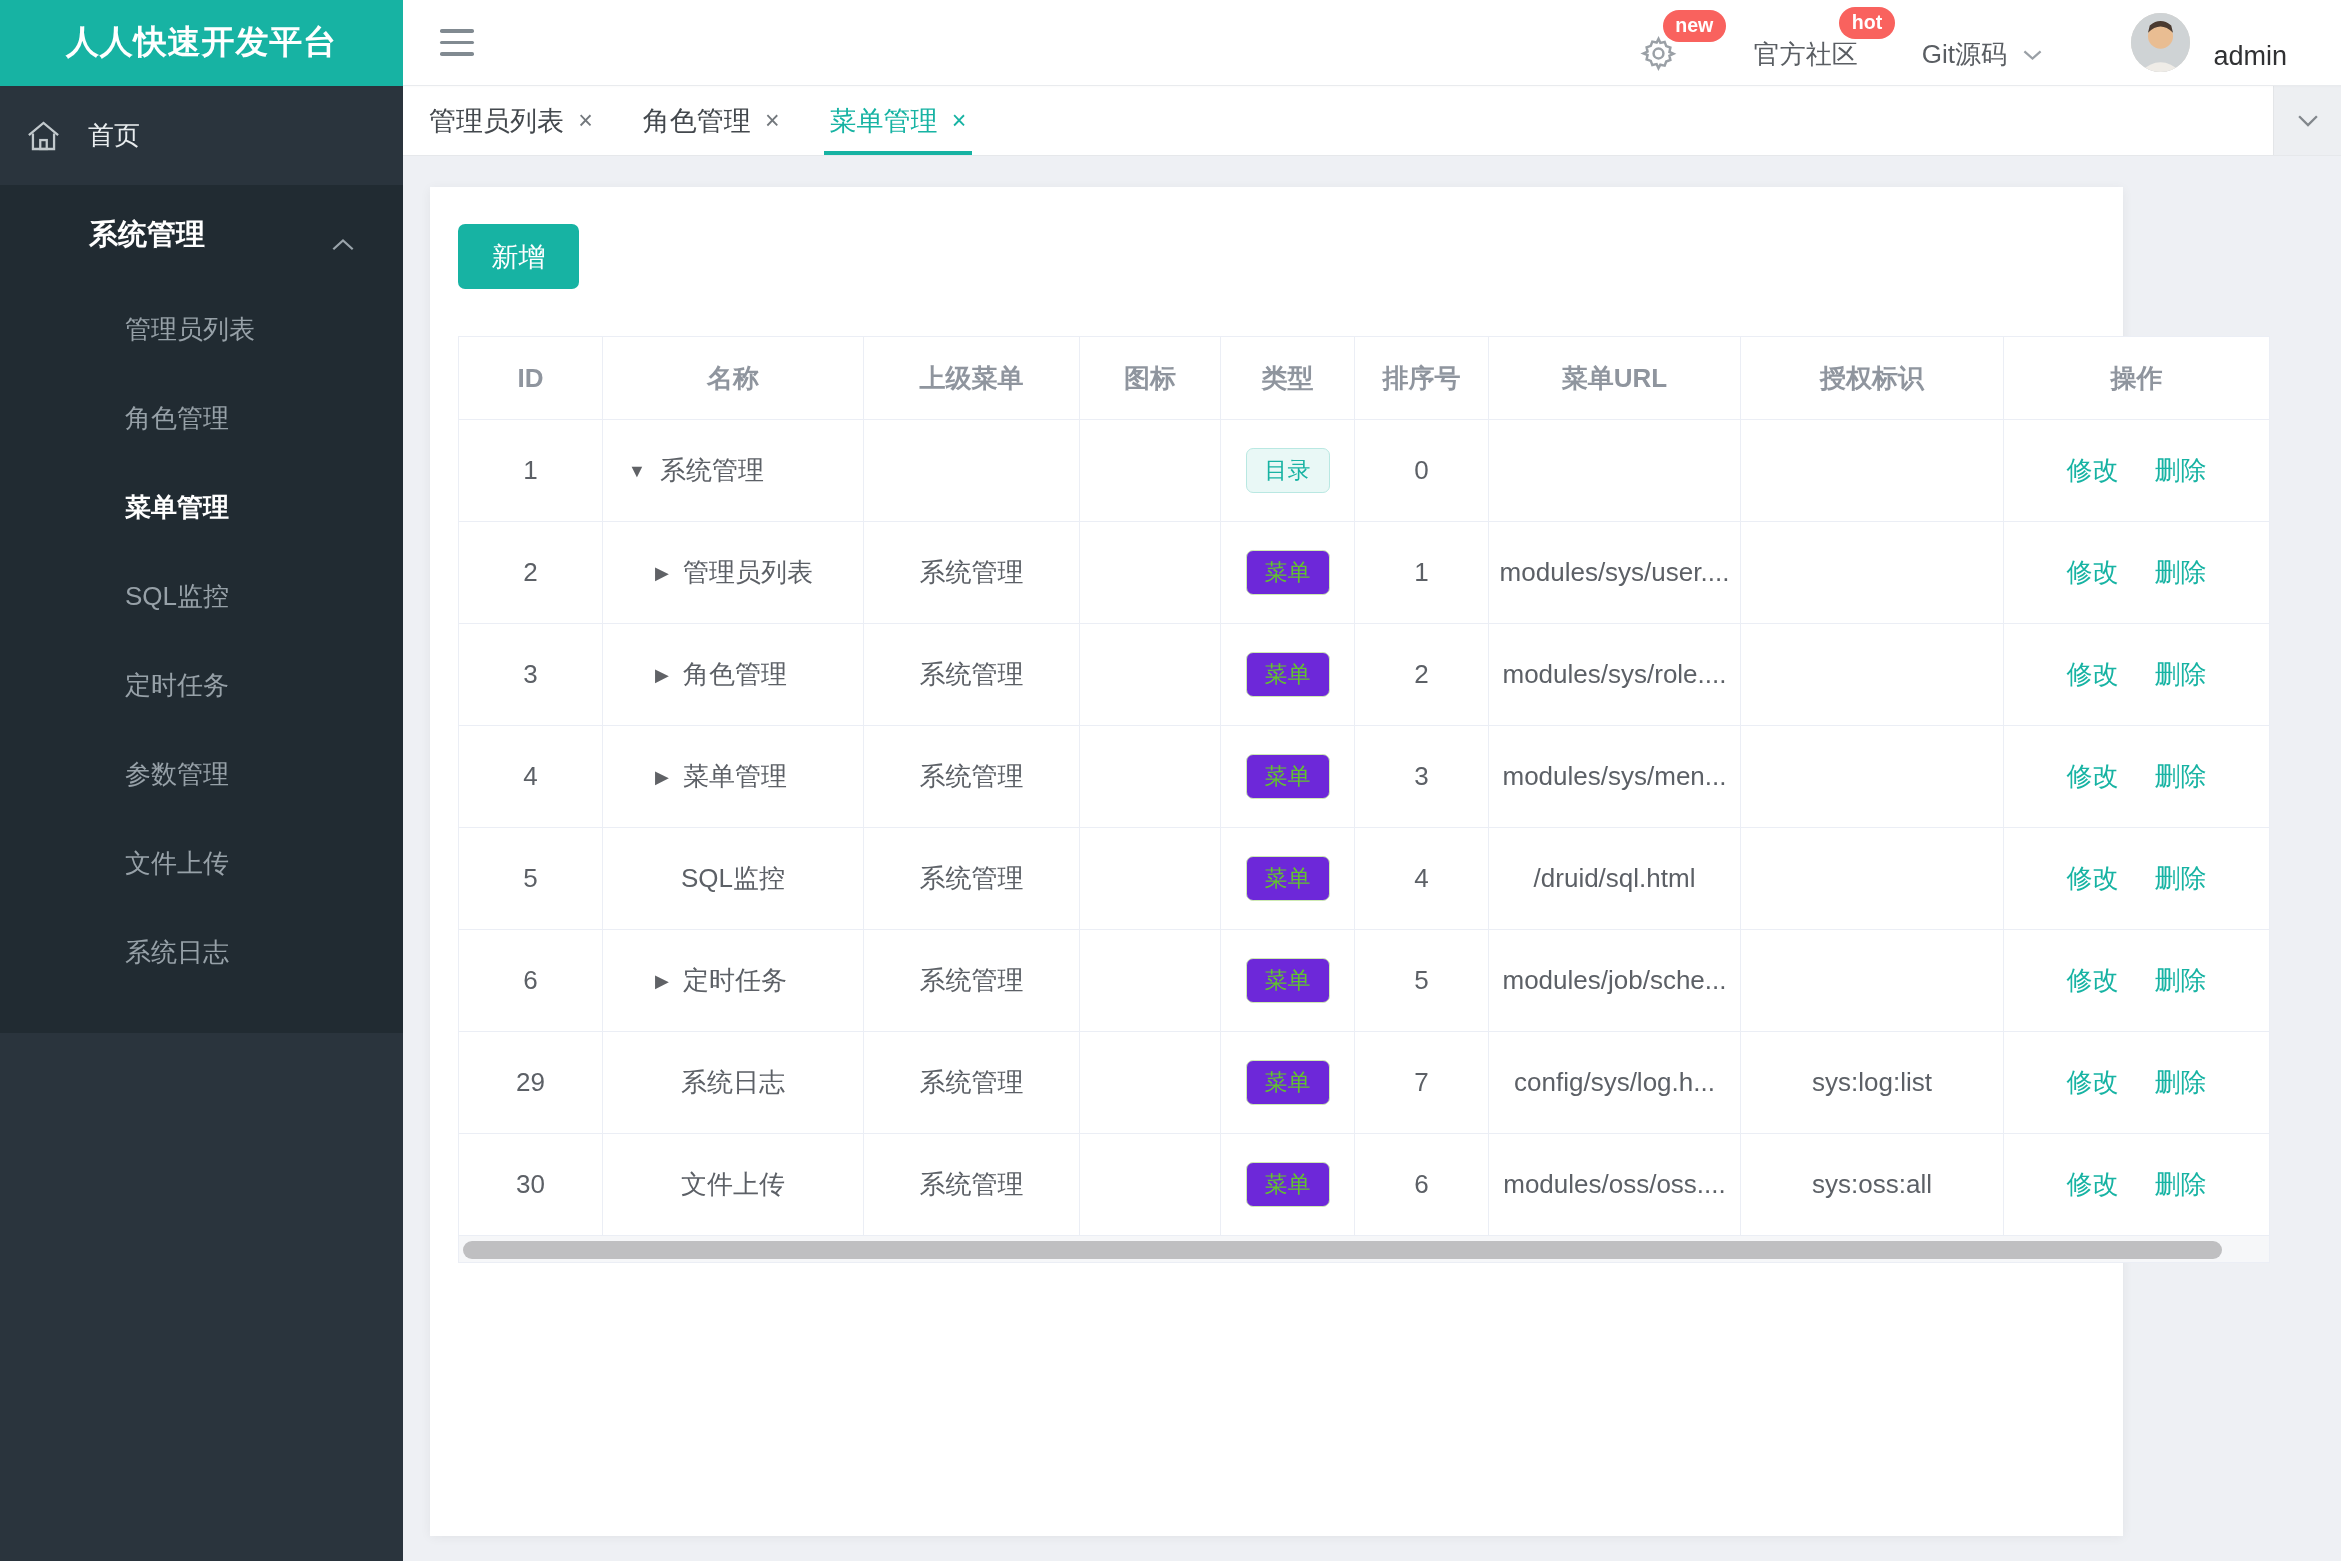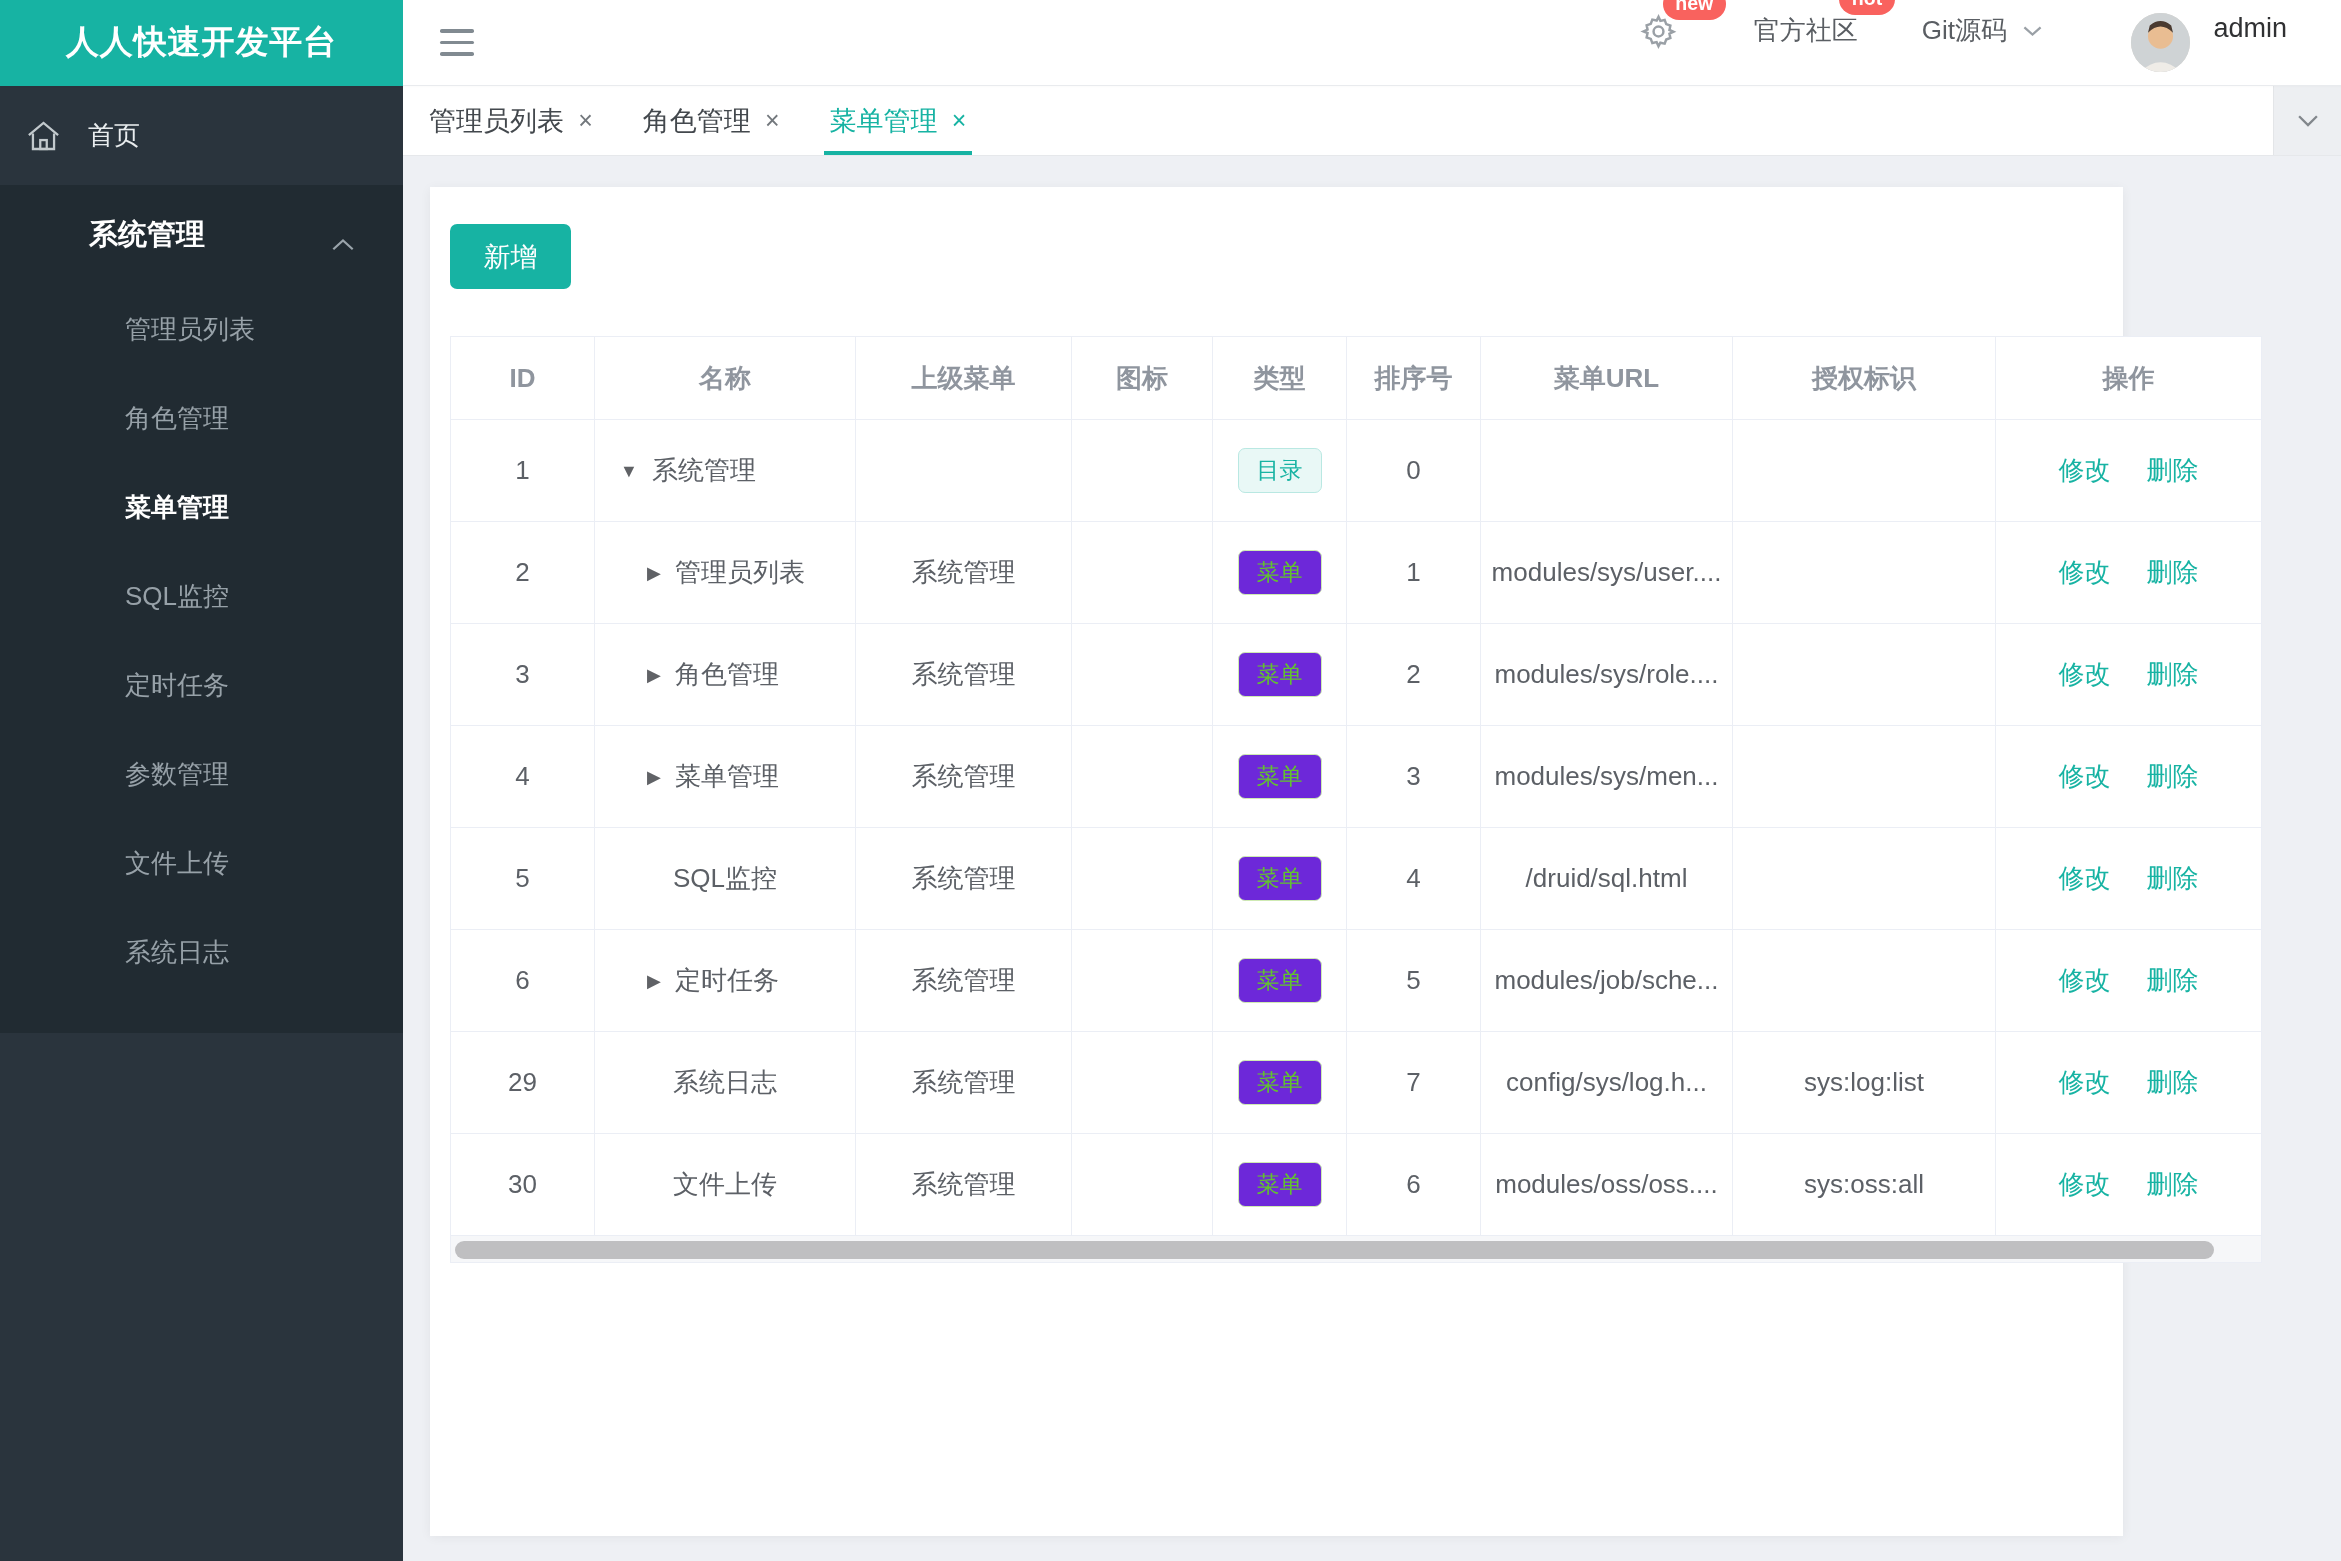--- a/index.html
+++ b/index.html
@@ -14,21 +14,21 @@
   }
   *{margin:0;padding:0;box-sizing:border-box;}
   html,body{width:2342px;height:1562px;overflow:hidden;}
   body{font-family:"Liberation Sans","DejaVu Sans",sans-serif;background:var(--page-bg);position:relative;}
 
   
   .topbar{position:absolute;left:0;top:0;width:2342px;height:86px;background:#fff;border-bottom:0.9px solid #e9ebee;box-shadow:0 0.9px 2.7px rgba(0,0,0,.04);z-index:30;display:flex;align-items:center;}
   .logo{width:403px;height:86px;background:var(--accent);color:#fff;font-size:33px;font-weight:bold;display:flex;align-items:center;justify-content:center;letter-spacing:0.9px;flex:0 0 auto;}
   .hamburger{margin-left:37px;width:34px;height:27px;display:flex;flex-direction:column;justify-content:space-between;cursor:pointer;}
   .hamburger span{display:block;height:3.6px;background:#818a91;border-radius:1.8px;}
-  .top-right{margin-left:auto;display:flex;align-items:flex-start;margin-right:55px;}
+  .top-right{margin-left:auto;display:flex;align-items:flex-end;margin-right:55px;}
   .pill{background:var(--badge-red);color:#fff;font-size:19.6px;line-height:1;padding:6.2px 12.5px;border-radius:890px;font-weight:bold;}
   .gear-wrap{position:relative;margin-right:77px;display:flex;align-items:center;cursor:pointer;}
   .gear-wrap .pill{position:absolute;left:23px;top:-25px;}
   .community{position:relative;font-size:26px;color:#5a5e63;margin-right:64px;cursor:pointer;white-space:nowrap;}
   .community .pill{position:absolute;right:-37px;top:-30px;}
   .git{display:flex;align-items:center;font-size:26px;color:#5a5e63;margin-right:85px;cursor:pointer;white-space:nowrap;}
   .git svg{margin-left:12.5px;}
   .avatar{width:59px;height:59px;border-radius:50%;overflow:hidden;flex:0 0 auto;margin-right:23px;cursor:pointer;background:#d9d4cd;}
   .username{font-size:27px;color:#303133;cursor:pointer;}
 
@@ -48,21 +48,21 @@
   .tabs{display:flex;align-items:stretch;padding-left:26px;}
   .tab{display:flex;align-items:center;margin-right:50px;cursor:pointer;position:relative;font-size:27px;color:#43484d;white-space:nowrap;}
   .tab .close{margin-left:14.2px;font-size:25px;color:#73787d;}
   .tab.active{color:var(--accent);}
   .tab.active .close{color:var(--accent);}
   .tab.active::after{content:"";position:absolute;left:-5.3px;right:-5.3px;bottom:0;height:4.5px;background:var(--accent);}
   .tab-drop{margin-left:auto;width:69px;background:#edeff2;display:flex;align-items:center;justify-content:center;cursor:pointer;border-left:0.9px solid #e3e5e8;}
 
   
   .content{position:absolute;left:403px;top:157px;width:1939px;height:1405px;background:var(--page-bg);}
-  .card{position:absolute;left:27px;top:30px;width:1693px;height:1349px;background:#fff;border-radius:0;box-shadow:0 1.8px 10.7px rgba(0,0,0,.06);padding:37px 20px;}
+  .card{position:absolute;left:27px;top:30px;width:1693px;height:1349px;background:#fff;border-radius:0;box-shadow:0 1.8px 10.7px rgba(0,0,0,.06);padding:37px 28px;}
   .btn-add{display:inline-block;width:121px;height:65px;background:var(--accent);color:#fff;font-size:27px;border:none;border-radius:7.1px;cursor:pointer;font-family:inherit;}
 
   
   .grid-wrap{margin-top:47px;width:1812px;}
   table{border-collapse:collapse;table-layout:fixed;width:1812px;}
   th,td{border:0.9px solid var(--border);text-align:center;overflow:hidden;white-space:nowrap;}
   th{height:83px;color:var(--header-text);font-size:26px;font-weight:bold;background:#fff;}
   td{height:102px;color:var(--body-text);font-size:26px;background:#fff;}
   tr.hl td{background:#e7f6f1;}
   td.name-parent{text-align:left;padding-left:25px;}

